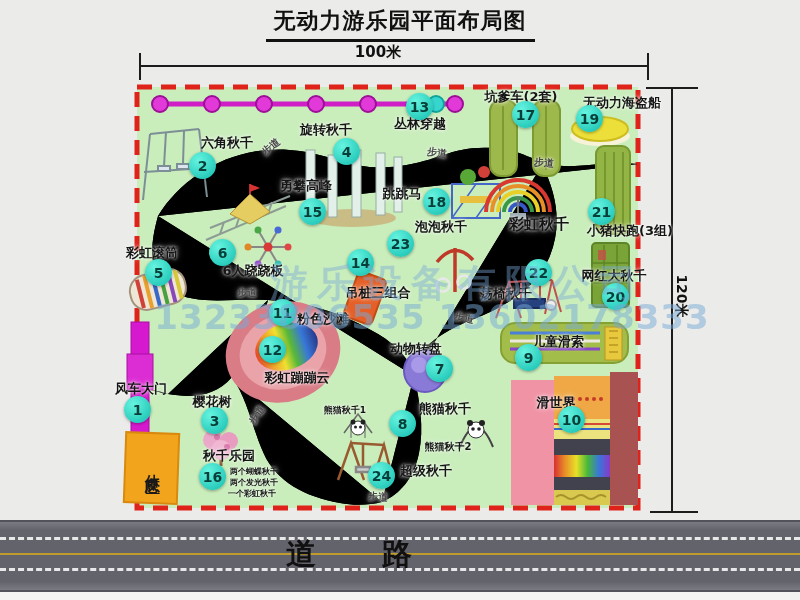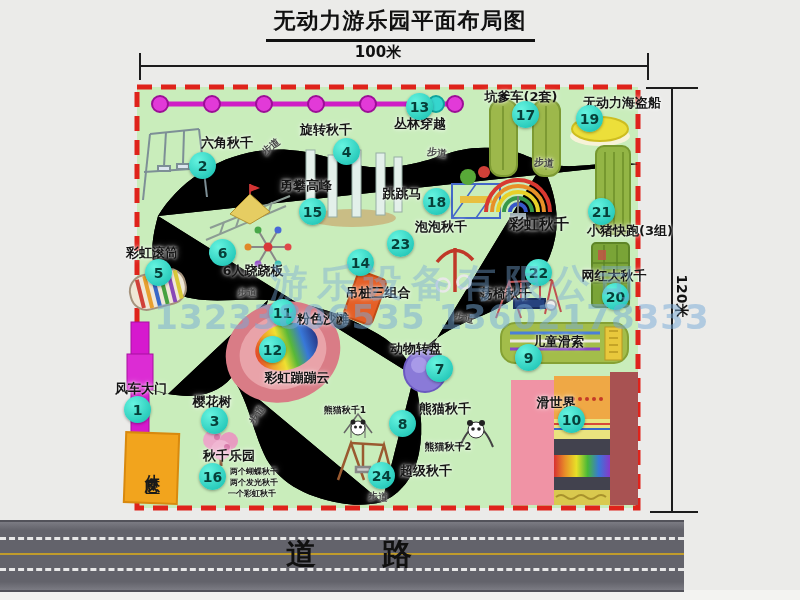--- a/index.html
+++ b/index.html
@@ -20,21 +20,21 @@
   .albl,.flbl,.plbl{position:absolute;transform:translate(-50%,-50%);white-space:nowrap;font-weight:bold;
          color:#151515;text-shadow:0 0 3px rgba(255,255,255,.9),0 0 6px rgba(255,255,255,.55);}
   .albl{font-size:13px;}
   .plbl{font-size:10px;color:#454545;}
   .rest-text{position:absolute;left:152px;top:467px;transform:translate(-50%,-50%);writing-mode:vertical-rl;
          font-size:15px;font-weight:bold;letter-spacing:3px;color:#1a1a1a;z-index:11;}
   .wm1,.wm2{position:absolute;transform:translate(-50%,-50%);font-weight:bold;white-space:nowrap;
          z-index:30;pointer-events:none;}
   .wm1{left:458px;top:283px;font-size:38px;letter-spacing:9px;color:rgba(118,170,216,.42);}
   .wm2{left:432px;top:317px;font-size:34px;letter-spacing:1px;color:rgba(118,170,216,.5);}
-  .road{position:absolute;left:0;top:520px;width:684px;height:68px;z-index:5;
+  .road{position:absolute;left:0;top:520px;width:800px;height:68px;z-index:5;
         background:linear-gradient(#7b7b83,#63636b 12%,#63636b 88%,#7b7b83);
         border-top:2px solid #52525a;border-bottom:2px solid #52525a;font-family:Liberation Serif, serif;}
   .road .dash{position:absolute;left:0;right:0;height:0;border-top:3px dashed #e8e8e8;}
   .road .d1{top:15px;} .road .d2{top:46px;}
   .road .yellow{position:absolute;left:0;right:0;top:31px;height:2px;background:#c09c2c;}
   .roadlabel{position:absolute;left:350px;top:32px;transform:translate(-50%,-50%);
         font-size:30px;font-weight:bold;color:#101010;letter-spacing:2px;}
   .bottomstrip{position:absolute;left:0;right:0;top:590px;height:10px;background:#f3f3f1;z-index:4;}
 </style>
 </head>

